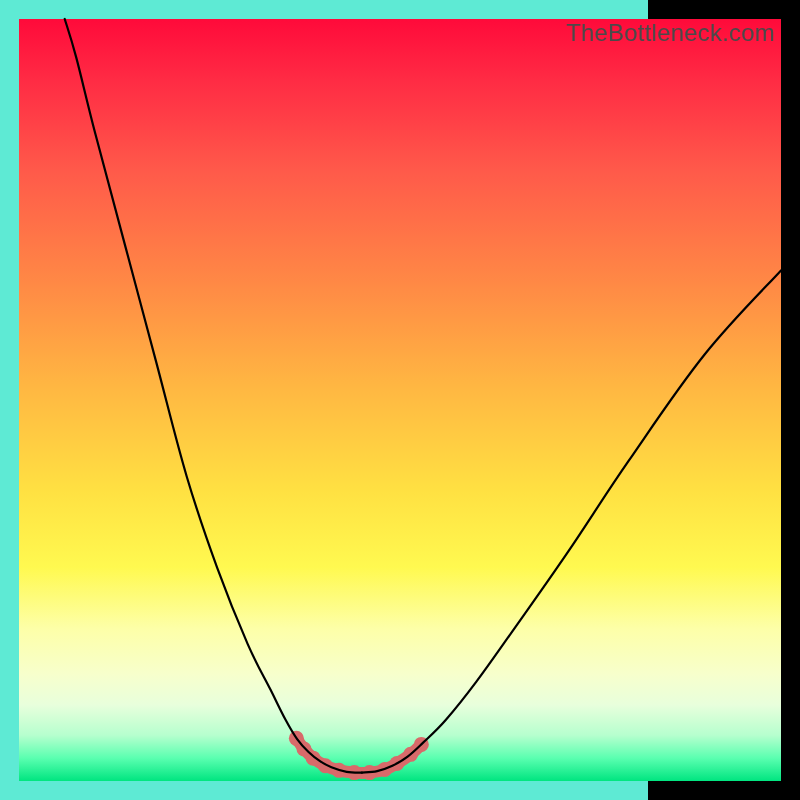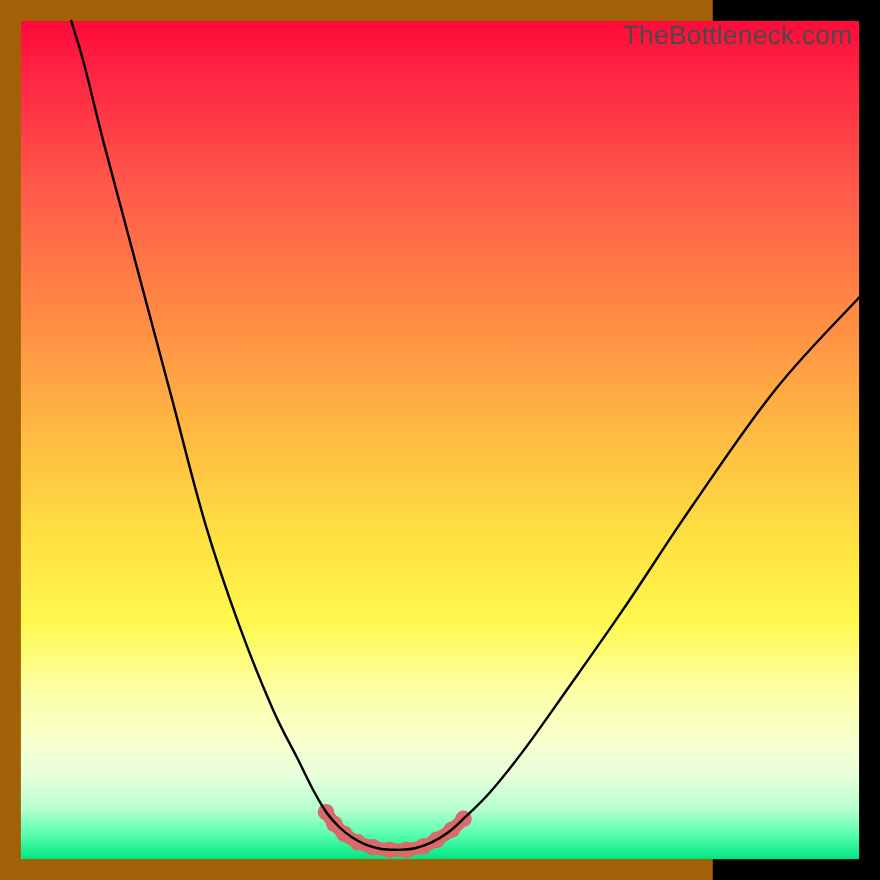--- a/index.html
+++ b/index.html
@@ -1,21 +1,21 @@
 <!DOCTYPE html>
 <html><head>
 <meta charset="utf-8">
 <style>
   * { margin: 0; padding: 0; box-sizing: border-box; }
   html, body { width: 800px; height: 800px; overflow: hidden; background: #000; }
   .frame {
     position: relative;
     width: 648px;
     height: 800px;
-    background: #a16207;
+    background: #5eead4;
   }
   .plot-area {
     position: absolute;
     left: 19px;
     top: 19px;
     width: 762px;
     height: 762px;
     background: linear-gradient(to bottom,
       #ff0a3a 0%,
       #ff2b44 8%,

